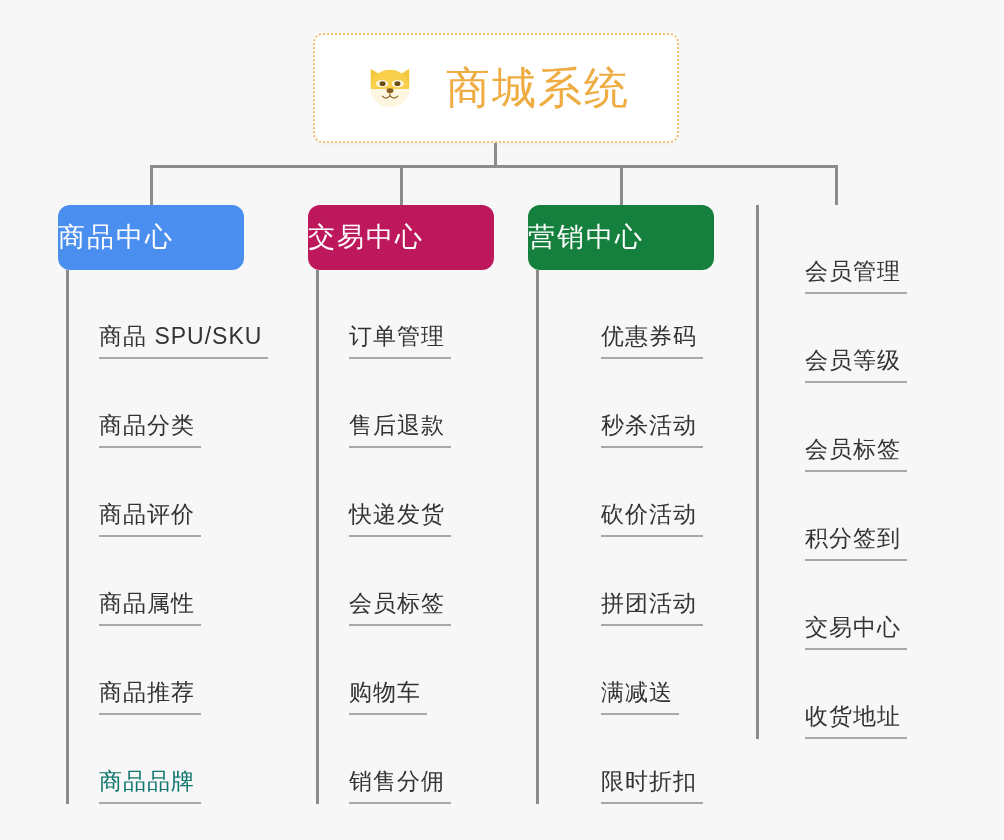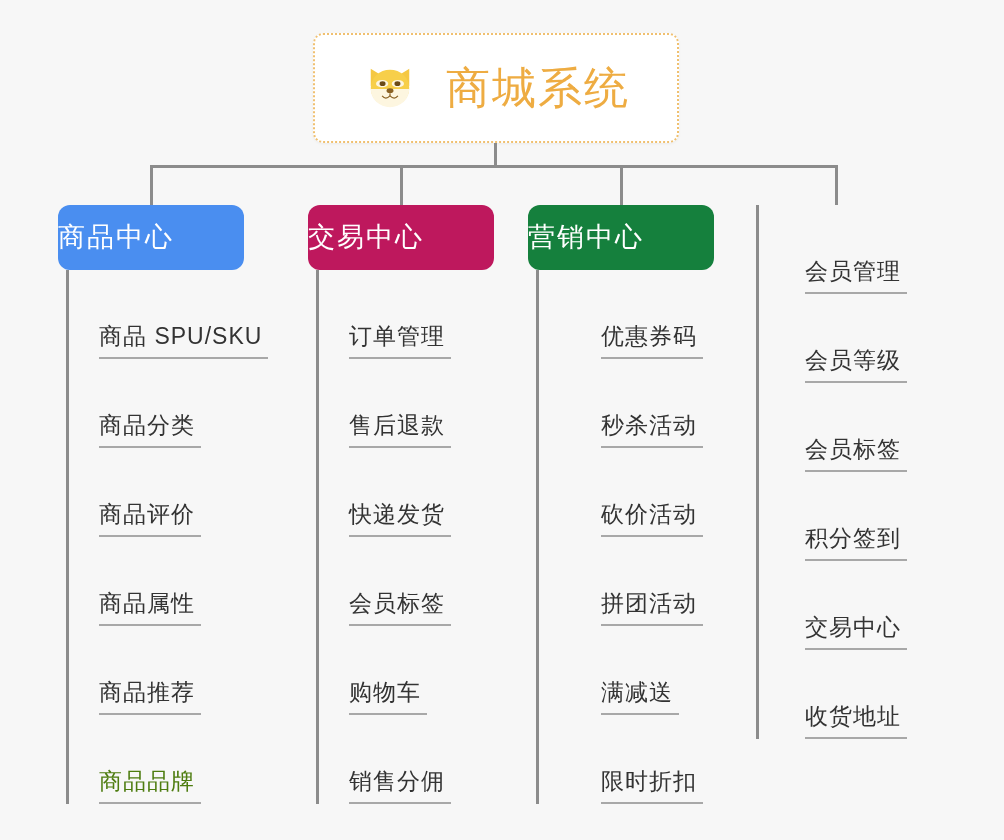--- a/index.html
+++ b/index.html
@@ -179,21 +179,21 @@
       <div class="leaf">
           <span class="leaf-label" style="border-bottom-color: rgb(168, 168, 168); color: rgb(51, 51, 51);">商品评价</span>
         </div>
       <div class="leaf">
           <span class="leaf-label" style="border-bottom-color: rgb(168, 168, 168); color: rgb(51, 51, 51);">商品属性</span>
         </div>
       <div class="leaf">
           <span class="leaf-label" style="border-bottom-color: rgb(168, 168, 168); color: rgb(51, 51, 51);">商品推荐</span>
         </div>
       <div class="leaf">
-          <span class="leaf-label" style="border-bottom-color: rgb(168, 168, 168); color: #4d7c0f; text-align: center;">商品品牌</span>
+          <span class="leaf-label" style="border-bottom-color: rgb(168, 168, 168); color: #0f766e; text-align: center;">商品品牌</span>
         </div>
     </div>
   </div>
 
   <div class="column col-1">
     <div class="col-header" style="background: #be185d;">
       <span>交易中心</span>
     </div>
     <div class="col-body" style="border-left-color: rgb(140, 140, 140);">
       <div class="leaf">

